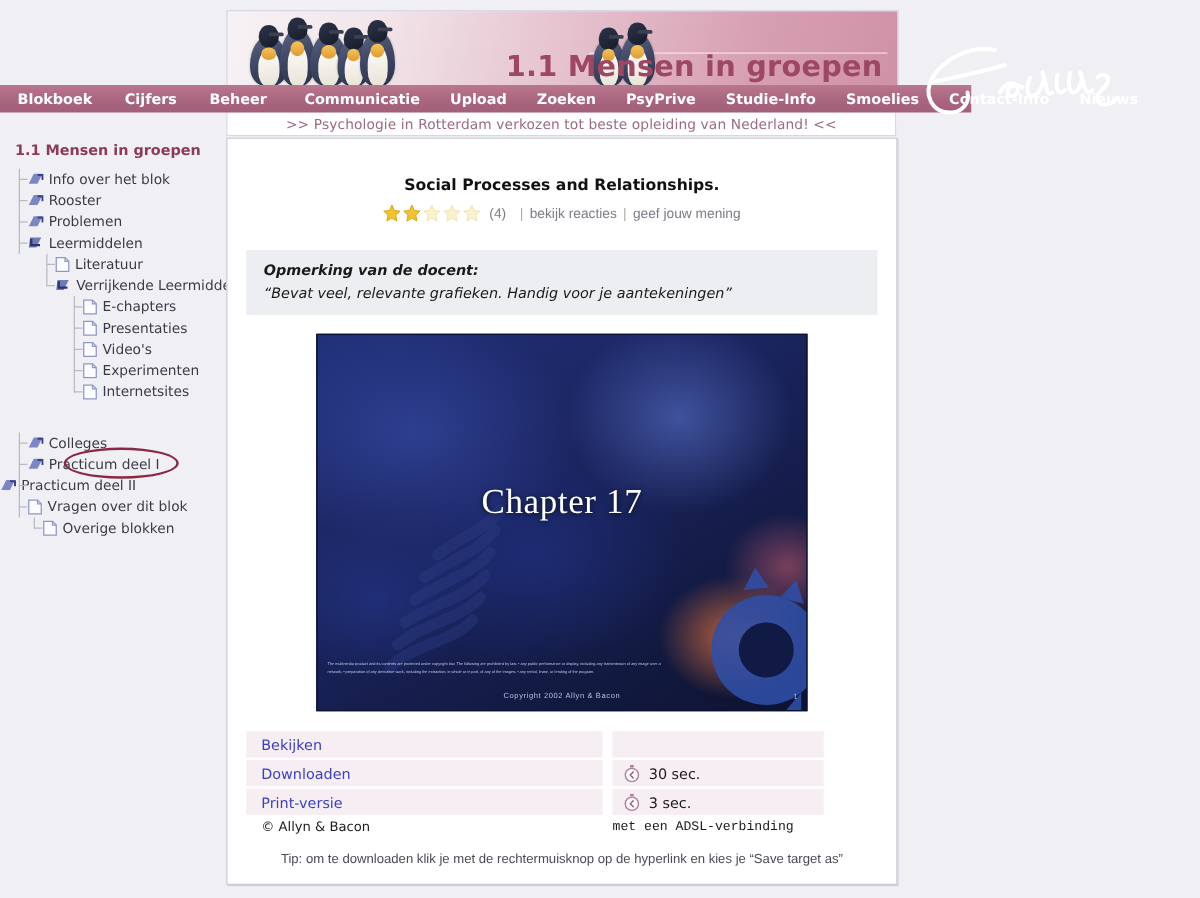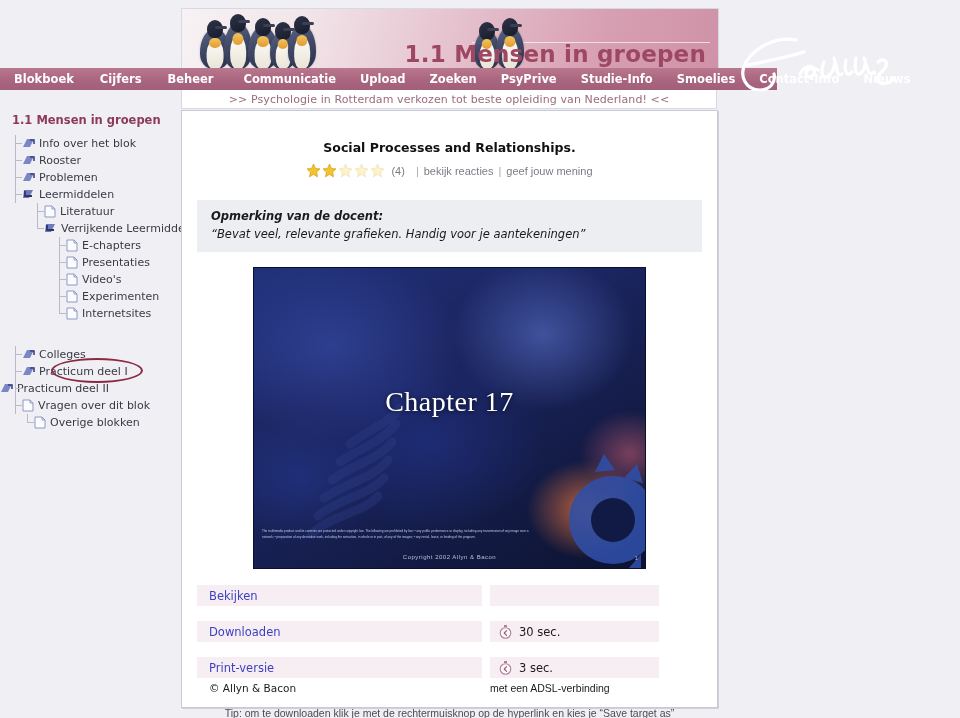--- a/index.html
+++ b/index.html
@@ -379,21 +379,21 @@
     color: #c9d2ea;
     font-size: 6px;
     opacity: .8;
   }
 
   
   .actions {
     margin: 16px 15px 0 15px;
     display: grid;
     grid-template-columns: 285px 8px 169px;
-    row-gap: 15px;
+    row-gap: 2px;
   }
   .act-cell {
     background: #f6eef2;
     height: 21px;
     display: flex;
     align-items: center;
     padding-left: 12px;
     box-sizing: border-box;
     font-family: "DejaVu Sans", sans-serif;
     font-size: 11.5px;
@@ -415,21 +415,21 @@
     display: grid;
     grid-template-columns: 285px 8px 169px;
   }
   .foot-left {
     font-family: "DejaVu Sans", sans-serif;
     font-size: 10.5px;
     color: #1a1a1a;
     padding-left: 12px;
   }
   .foot-right {
-    font-family: Liberation Sans, sans-serif;
+    font-family: Liberation Mono, monospace;
     font-size: 10.5px;
     color: #1a1a1a;
     text-align: left;
   }
   .tip {
     margin: 13px 15px 0 15px;
     text-align: center;
     font-family: Liberation Sans, sans-serif;
     font-size: 10.5px;
     color: #4b4b55;

